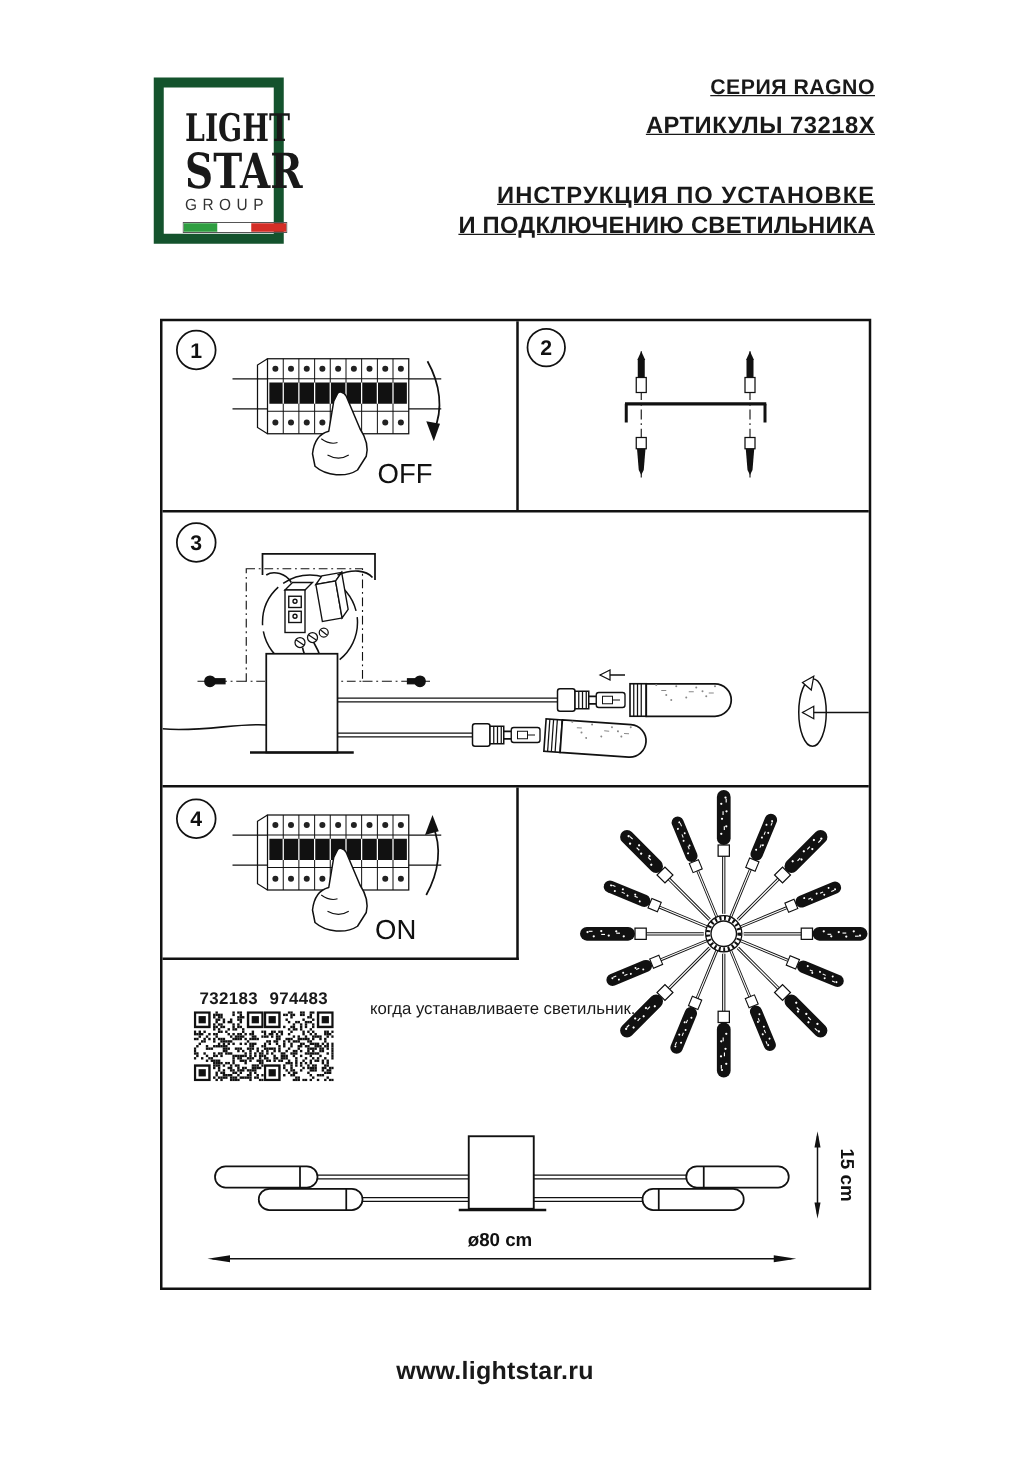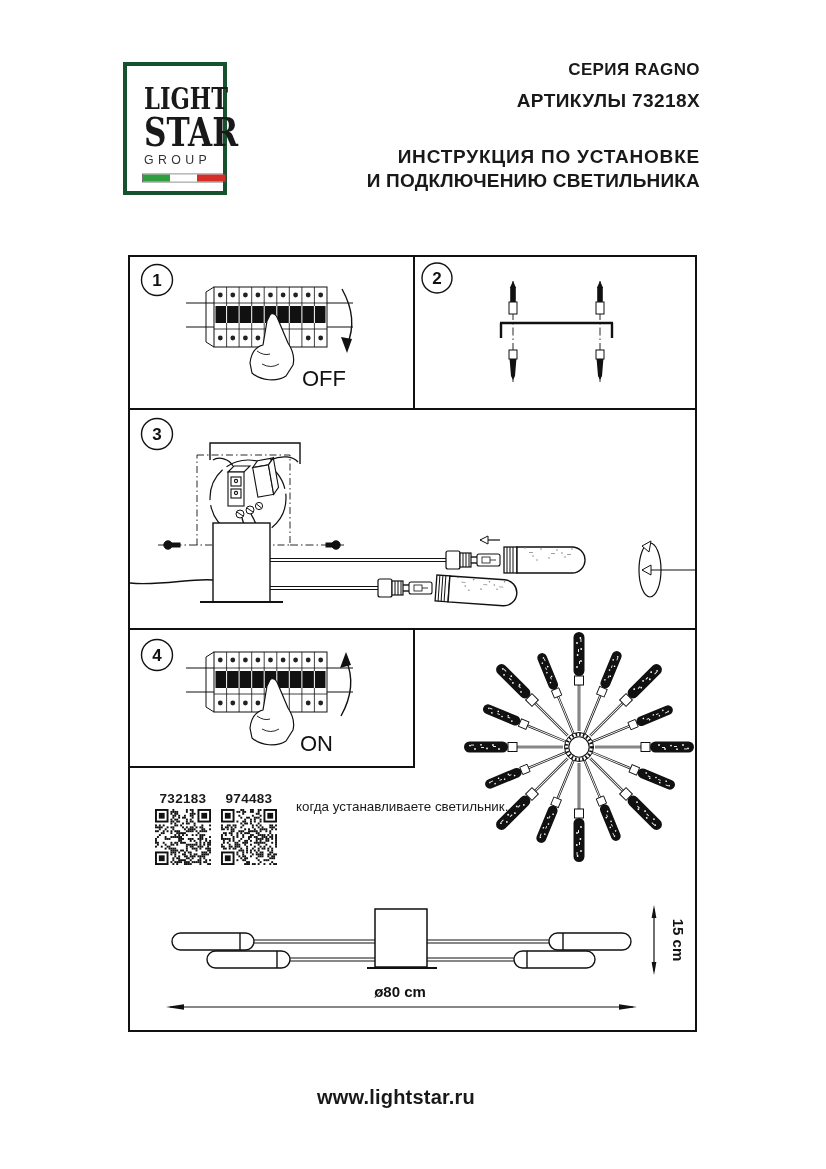--- a/index.html
+++ b/index.html
@@ -1,43 +1,43 @@
 <!DOCTYPE html>
 <html><head>
 <meta charset="utf-8">
 <style>
   html,body{margin:0;padding:0;background:#e8e8e8;}
   .page{position:relative;width:826px;height:1169px;background:#ffffff;
         font-family:"Liberation Sans",sans-serif;color:#111;overflow:hidden;}
   .abs{position:absolute;}
   
-  .logo-box{left:123px;top:62px;width:104px;height:133px;border:4px solid #14532d;
+  .logo-box{left:123px;top:62px;width:104px;height:133px;border:8px solid #14532d;
             box-sizing:border-box;background:#fff;}
   .logo-word{font-family:"DejaVu Serif","Liberation Serif",serif;font-weight:700;
              color:#191919;transform-origin:left center;white-space:nowrap;}
   .logo-light{left:17px;top:15px;font-size:29px;letter-spacing:0px;transform:scaleX(.78) scaleY(1.05);}
   .logo-star{left:17px;top:44px;font-size:38px;transform:scaleX(.82) scaleY(1.02);}
   .logo-group{left:17px;top:86px;font-family:"Liberation Sans",sans-serif;font-weight:400;
               font-size:13px;letter-spacing:4.6px;color:#333;transform:scaleX(.95);}
   .flag{left:15px;top:107px;}
-  .hdr{right:126px;text-align:right;font-weight:700;color:#191919;white-space:nowrap;}
+  .hdr{right:126px;text-align:right;font-weight:700;color:#191919;white-space:nowrap;text-decoration:underline;}
   .hdr-series{top:60px;font-size:17px;letter-spacing:.4px;}
   .hdr-articles{top:90px;font-size:19px;letter-spacing:.4px;}
   .hdr-title1{top:146px;font-size:19px;letter-spacing:.8px;}
   .hdr-title2{top:170px;font-size:19px;letter-spacing:.2px;}
   
   .main-frame{left:128px;top:255px;width:569px;height:777px;border:2px solid #111;
               box-sizing:border-box;background:#fff;}
   .div-v{left:283px;top:0;width:2px;height:151px;background:#111;}
   .div-h1{left:0;top:151px;width:565px;height:2px;background:#111;}
   .div-h2{left:0;top:371px;width:565px;height:2px;background:#111;}
   .p4box{left:0;top:373px;width:283px;height:136px;border-right:2px solid #111;
          border-bottom:2px solid #111;box-sizing:content-box;}
   
-  .qr-wrap{left:25px;top:534px;display:flex;gap:10px;}
+  .qr-wrap{left:25px;top:534px;display:flex;}
   .qr-col{width:56px;text-align:center;}
   .qr-label{font-weight:700;font-size:13.5px;letter-spacing:.3px;margin-bottom:3px;color:#191919;}
   .notes{left:166px;top:541px;width:236px;font-size:13.4px;line-height:18.4px;color:#191919;}
   
   .footer{left:0;top:1086px;width:792px;text-align:center;font-weight:700;
           font-size:20px;color:#191919;letter-spacing:.2px;}
   svg text{font-family:"Liberation Sans",sans-serif;}
   .stepnum{font-size:17px;font-weight:700;}
   .switchlbl{font-size:22px;font-weight:400;}
   .dimlbl{font-size:15px;font-weight:700;}

